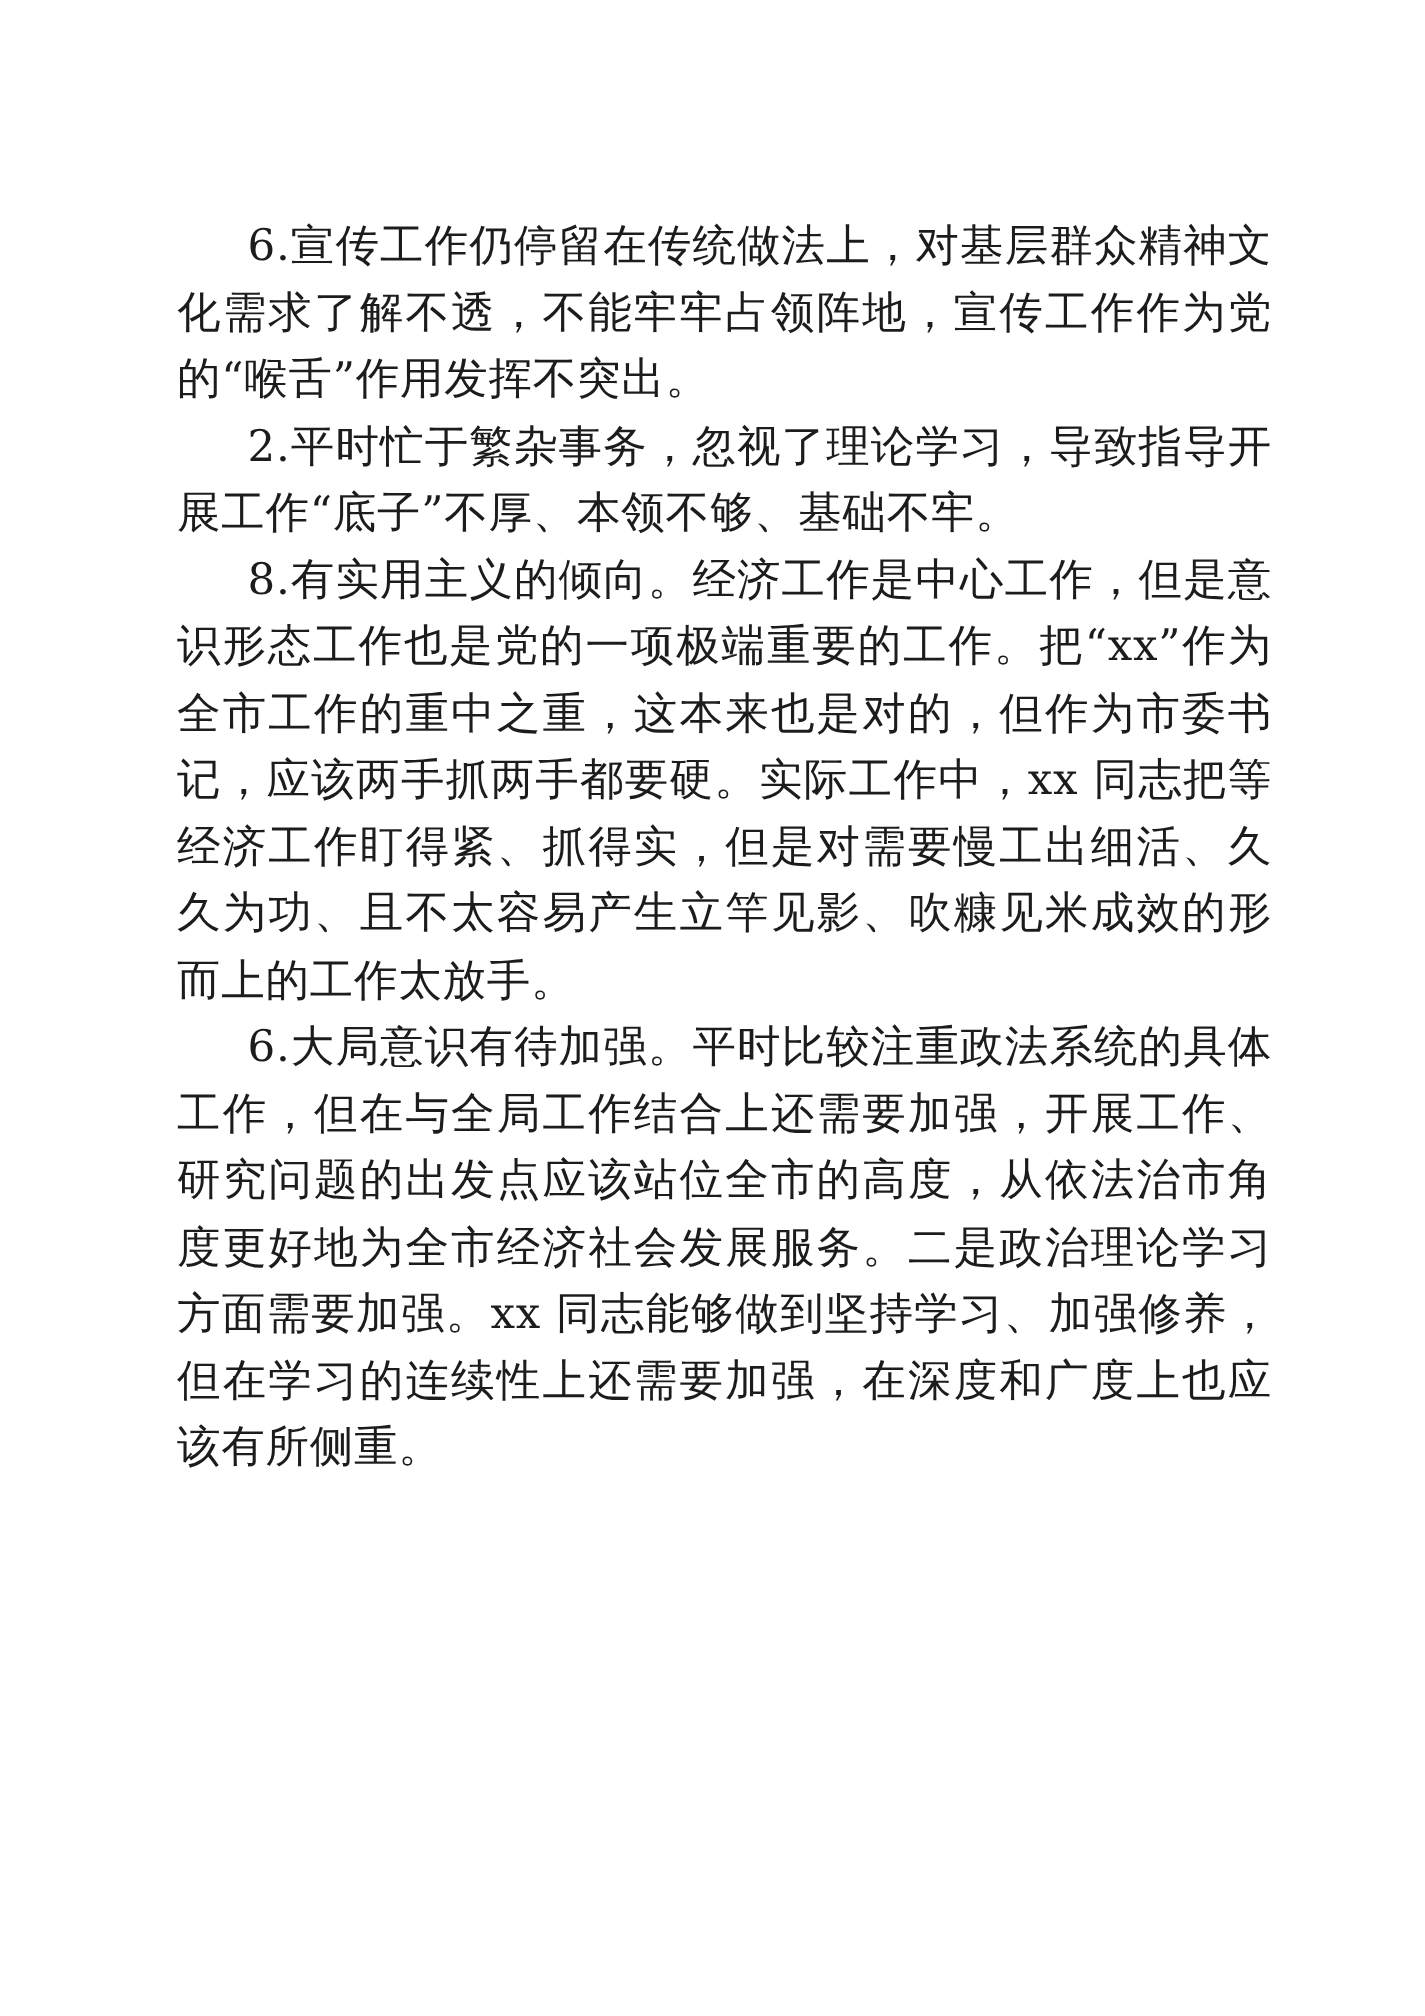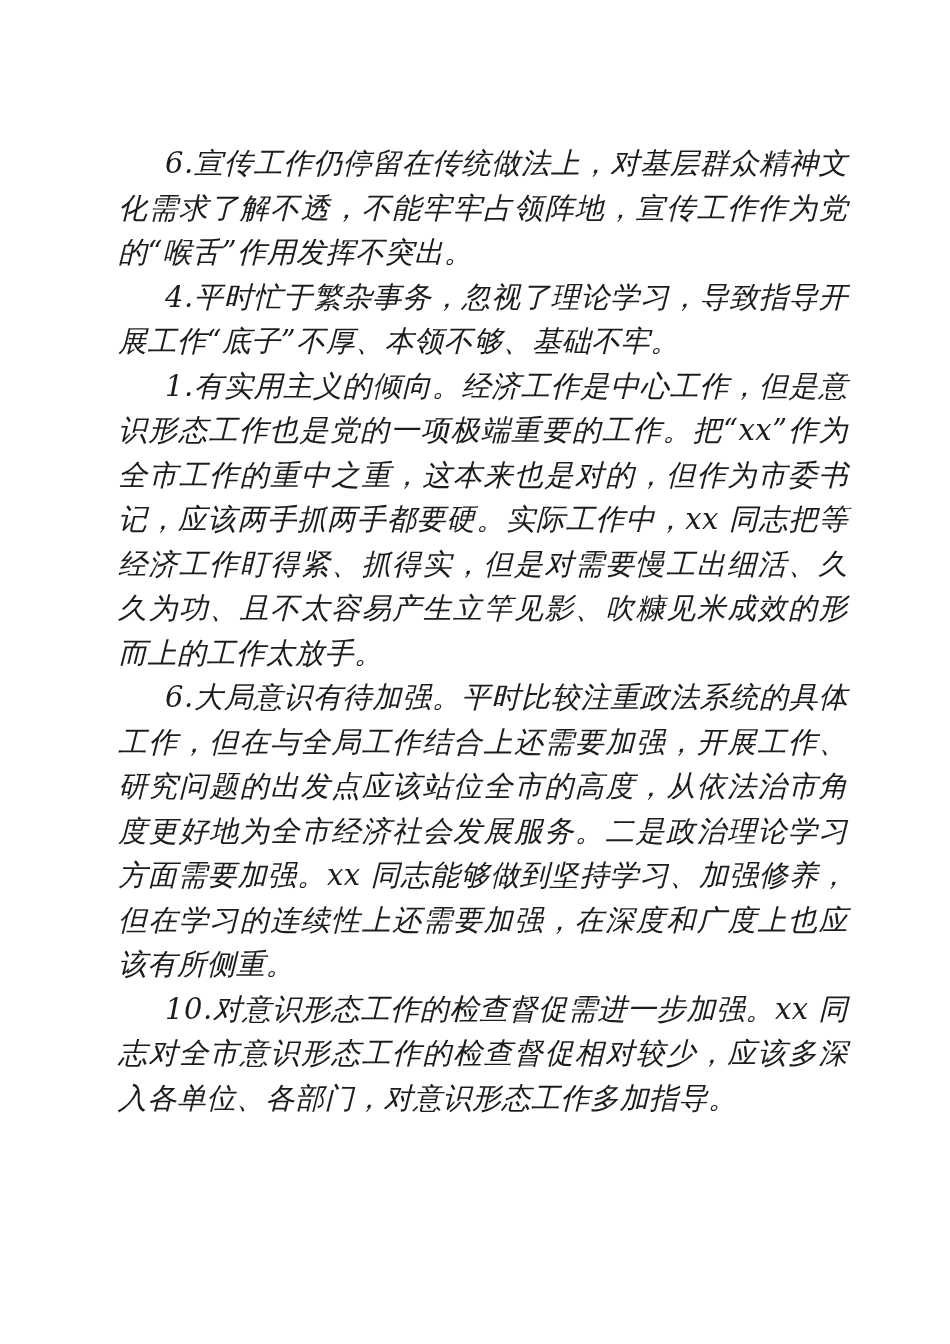--- a/index.html
+++ b/index.html
@@ -25,27 +25,25 @@
     color: #1c1c1c;
     text-align: justify;
     text-justify: inter-ideograph;
     letter-spacing: 0.5px;
   }
   .text-block p {
     margin: 0;
     padding: 0;
     text-indent: 47px;
     font-weight: 400;
-    font-style: italic;
   }
 </style>
 </head>
 <body>
 
 <div class="page">
   <div class="text-block">
     <p>6.宣传工作仍停留在传统做法上，对基层群众精神文化需求了解不透，不能牢牢占领阵地，宣传工作作为党的“喉舌”作用发挥不突出。</p>
-    <p>4.平时忙于繁杂事务，忽视了理论学习，导致指导开展工作“底子”不厚、本领不够、基础不牢。</p>
-    <p>1.有实用主义的倾向。经济工作是中心工作，但是意识形态工作也是党的一项极端重要的工作。把“xx”作为全市工作的重中之重，这本来也是对的，但作为市委书记，应该两手抓两手都要硬。实际工作中，xx 同志把等经济工作盯得紧、抓得实，但是对需要慢工出细活、久久为功、且不太容易产生立竿见影、吹糠见米成效的形而上的工作太放手。</p>
+    <p>2.平时忙于繁杂事务，忽视了理论学习，导致指导开展工作“底子”不厚、本领不够、基础不牢。</p>
+    <p>8.有实用主义的倾向。经济工作是中心工作，但是意识形态工作也是党的一项极端重要的工作。把“xx”作为全市工作的重中之重，这本来也是对的，但作为市委书记，应该两手抓两手都要硬。实际工作中，xx 同志把等经济工作盯得紧、抓得实，但是对需要慢工出细活、久久为功、且不太容易产生立竿见影、吹糠见米成效的形而上的工作太放手。</p>
     <p>6.大局意识有待加强。平时比较注重政法系统的具体工作，但在与全局工作结合上还需要加强，开展工作、研究问题的出发点应该站位全市的高度，从依法治市角度更好地为全市经济社会发展服务。二是政治理论学习方面需要加强。xx 同志能够做到坚持学习、加强修养，但在学习的连续性上还需要加强，在深度和广度上也应该有所侧重。</p>
-    <p>10.对意识形态工作的检查督促需进一步加强。xx 同志对全市意识形态工作的检查督促相对较少，应该多深入各单位、各部门，对意识形态工作多加指导。</p>
   </div>
 </div>
 
 </body></html>

